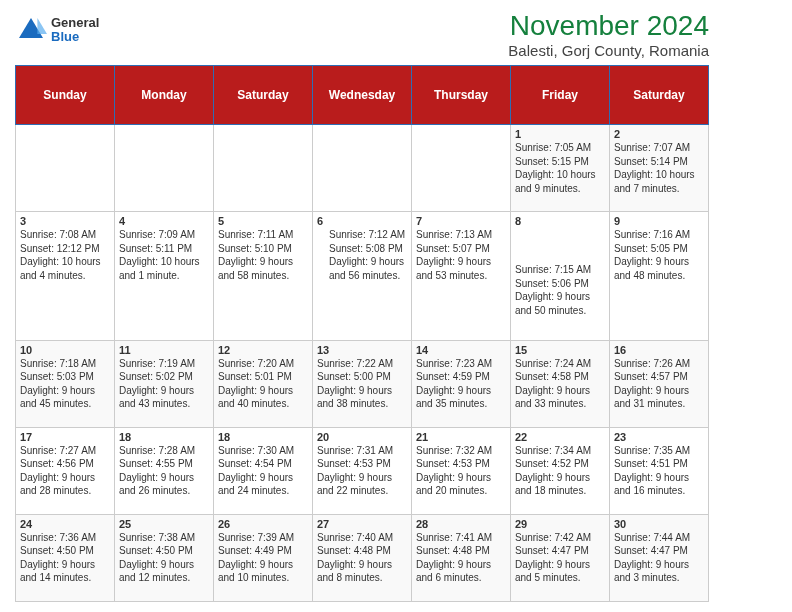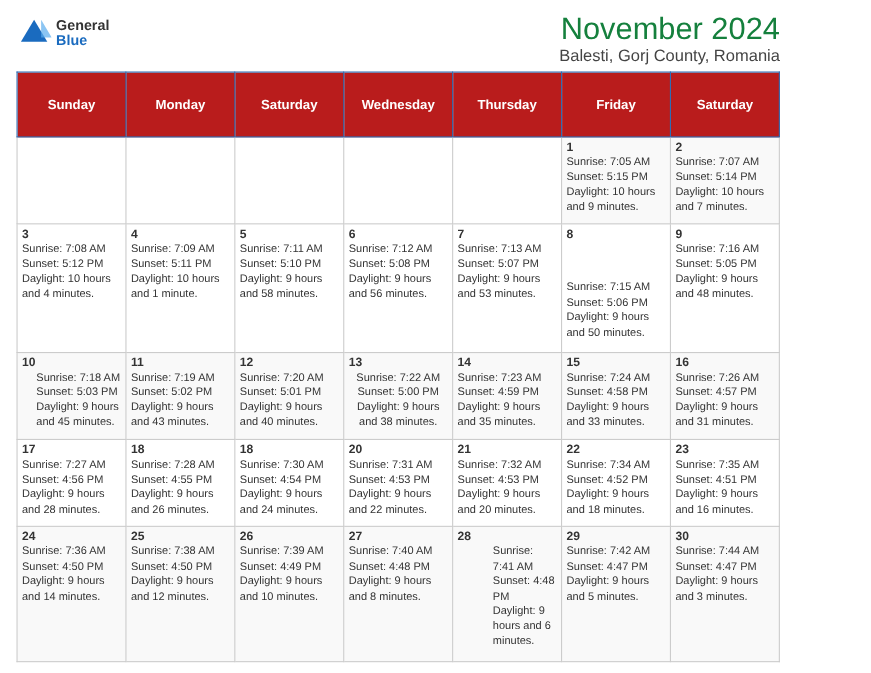--- a/index.html
+++ b/index.html
@@ -145,38 +145,38 @@
             <span class="day-number">2</span>
             <div class="day-info" style="white-space: pre-line;">Sunrise: 7:07 AM
 Sunset: 5:14 PM
 Daylight: 10 hours and 7 minutes.</div>
           </td>
         </tr>
         <tr>
           <td>
             <span class="day-number">3</span>
             <div class="day-info" style="white-space: pre-line;">Sunrise: 7:08 AM
-Sunset: 5:12 PM
+Sunset: 12:12 PM
 Daylight: 10 hours and 4 minutes.</div>
           </td>
           <td>
             <span class="day-number">4</span>
             <div class="day-info" style="white-space: pre-line;">Sunrise: 7:09 AM
 Sunset: 5:11 PM
 Daylight: 10 hours and 1 minute.</div>
           </td>
           <td>
             <span class="day-number">5</span>
             <div class="day-info" style="white-space: pre-line;">Sunrise: 7:11 AM
 Sunset: 5:10 PM
 Daylight: 9 hours and 58 minutes.</div>
           </td>
           <td>
             <span class="day-number">6</span>
-            <div class="day-info" style="white-space: pre-line;">Sunrise: 7:12 AM
+            <div class="day-info" style="white-space: pre-line; margin-left: 12px;">Sunrise: 7:12 AM
 Sunset: 5:08 PM
 Daylight: 9 hours and 56 minutes.</div>
           </td>
           <td>
             <span class="day-number">7</span>
             <div class="day-info" style="white-space: pre-line;">Sunrise: 7:13 AM
 Sunset: 5:07 PM
 Daylight: 9 hours and 53 minutes.</div>
           </td>
           <td>
@@ -188,39 +188,39 @@
           <td>
             <span class="day-number">9</span>
             <div class="day-info" style="white-space: pre-line;">Sunrise: 7:16 AM
 Sunset: 5:05 PM
 Daylight: 9 hours and 48 minutes.</div>
           </td>
         </tr>
         <tr>
           <td>
             <span class="day-number">10</span>
-            <div class="day-info" style="white-space: pre-line; margin-left: 13px;">Sunrise: 7:18 AM
+            <div class="day-info" style="white-space: pre-line;">Sunrise: 7:18 AM
 Sunset: 5:03 PM
 Daylight: 9 hours and 45 minutes.</div>
           </td>
           <td>
             <span class="day-number">11</span>
             <div class="day-info" style="white-space: pre-line;">Sunrise: 7:19 AM
 Sunset: 5:02 PM
 Daylight: 9 hours and 43 minutes.</div>
           </td>
           <td>
             <span class="day-number">12</span>
             <div class="day-info" style="white-space: pre-line;">Sunrise: 7:20 AM
 Sunset: 5:01 PM
 Daylight: 9 hours and 40 minutes.</div>
           </td>
           <td>
             <span class="day-number">13</span>
-            <div class="day-info" style="white-space: pre-line; text-align: center;">Sunrise: 7:22 AM
+            <div class="day-info" style="white-space: pre-line;">Sunrise: 7:22 AM
 Sunset: 5:00 PM
 Daylight: 9 hours and 38 minutes.</div>
           </td>
           <td>
             <span class="day-number">14</span>
             <div class="day-info" style="white-space: pre-line;">Sunrise: 7:23 AM
 Sunset: 4:59 PM
 Daylight: 9 hours and 35 minutes.</div>
           </td>
           <td>
@@ -300,21 +300,21 @@
 Daylight: 9 hours and 10 minutes.</div>
           </td>
           <td>
             <span class="day-number">27</span>
             <div class="day-info" style="white-space: pre-line;">Sunrise: 7:40 AM
 Sunset: 4:48 PM
 Daylight: 9 hours and 8 minutes.</div>
           </td>
           <td>
             <span class="day-number">28</span>
-            <div class="day-info" style="white-space: pre-line; margin-left: 32px;">Sunrise: 7:41 AM
+            <div class="day-info" style="white-space: pre-line;">Sunrise: 7:41 AM
 Sunset: 4:48 PM
 Daylight: 9 hours and 6 minutes.</div>
           </td>
           <td>
             <span class="day-number">29</span>
             <div class="day-info" style="white-space: pre-line;">Sunrise: 7:42 AM
 Sunset: 4:47 PM
 Daylight: 9 hours and 5 minutes.</div>
           </td>
           <td>

